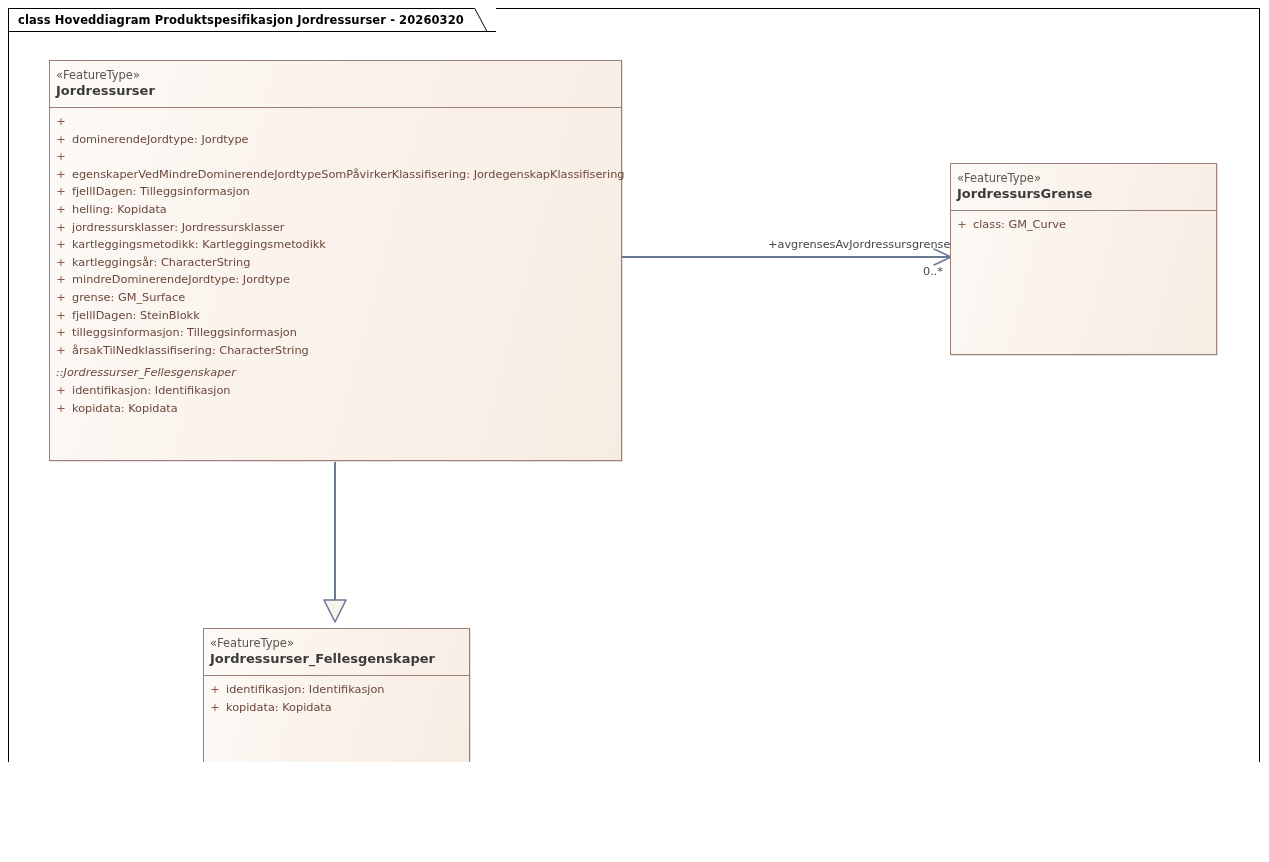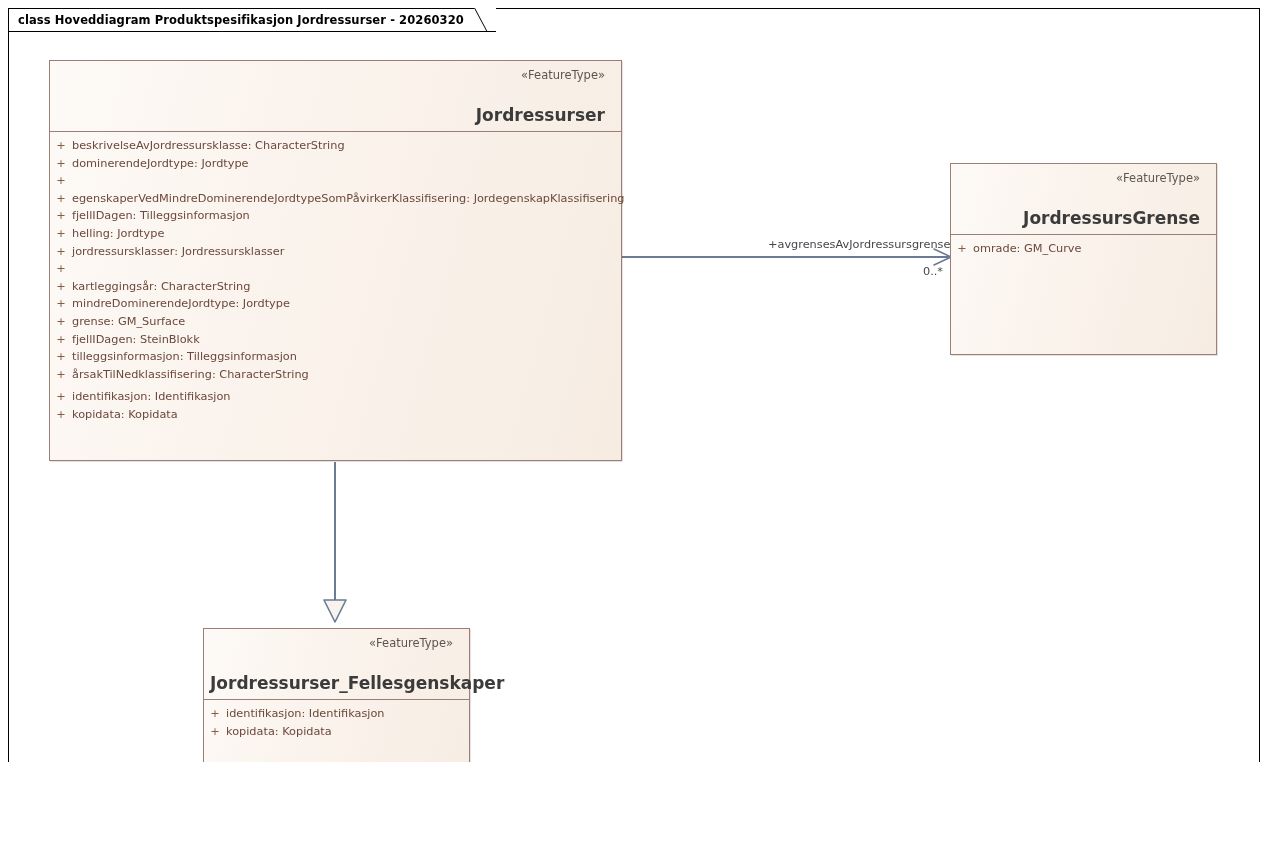--- a/index.html
+++ b/index.html
@@ -95,36 +95,35 @@
     position: absolute;
     box-sizing: border-box;
     border: 1px solid #9b7f77;
     background: linear-gradient(105deg, #fdfaf7 0%, #fbf4ee 35%, #f6ece2 100%);
     box-shadow: 1px 1px 0 rgba(120,90,80,0.18);
   }
   .uml-header {
     box-sizing: border-box;
     border-bottom: 1px solid #9b7f77;
     padding: 7px 16px 8px 6px;
-    text-align: right;
+    text-align: left;
     background: linear-gradient(105deg, #fdfaf7 0%, #fbf4ee 40%, #f7eee5 100%);
   }
   .stereotype {
     font-size: 11.5px;
     color: #5d5550;
     line-height: 15px;
     white-space: nowrap;
   }
   .classname {
-    font-size: 17px;
+    font-size: 13px;
     font-weight: bold;
     color: #3b3b3b;
     line-height: 16px;
     white-space: nowrap;
-    margin-top: 24px;
   }
   .uml-attrs {
     padding: 5px 0 4px 0;
   }
   .attr-row {
     display: flex;
     align-items: baseline;
     font-size: 11.3px;
     line-height: 17.6px;
     color: #5b4038;
@@ -203,47 +202,47 @@
 
   <div class="uml-class" style="left:49px; top:60px; width:573px; height:401px;">
     <div class="uml-header">
       <div class="stereotype">«FeatureType»</div>
       <div class="classname">Jordressurser</div>
     </div>
     <div class="uml-attrs">
 
       <div class="attr-row">
         <span class="attr-vis">+</span>
-        <span class="attr-text">beskrivelseAvJordressursklasse: CharacterString</span>
       </div>
       <div class="attr-row">
         <span class="attr-vis">+</span>
         <span class="attr-text">dominerendeJordtype: Jordtype</span>
       </div>
       <div class="attr-row">
         <span class="attr-vis">+</span>
       </div>
       <div class="attr-row">
         <span class="attr-vis">+</span>
         <span class="attr-text">egenskaperVedMindreDominerendeJordtypeSomPåvirkerKlassifisering: JordegenskapKlassifisering</span>
       </div>
       <div class="attr-row">
         <span class="attr-vis">+</span>
         <span class="attr-text">fjellIDagen: Tilleggsinformasjon</span>
       </div>
       <div class="attr-row">
         <span class="attr-vis">+</span>
-        <span class="attr-text">helling: Jordtype</span>
+        <span class="attr-text">helling: Kopidata</span>
       </div>
       <div class="attr-row">
         <span class="attr-vis">+</span>
         <span class="attr-text">jordressursklasser: Jordressursklasser</span>
       </div>
       <div class="attr-row">
         <span class="attr-vis">+</span>
+        <span class="attr-text">kartleggingsmetodikk: Kartleggingsmetodikk</span>
       </div>
       <div class="attr-row">
         <span class="attr-vis">+</span>
         <span class="attr-text">kartleggingsår: CharacterString</span>
       </div>
       <div class="attr-row">
         <span class="attr-vis">+</span>
         <span class="attr-text">mindreDominerendeJordtype: Jordtype</span>
       </div>
       <div class="attr-row">
@@ -258,20 +257,21 @@
         <span class="attr-vis">+</span>
         <span class="attr-text">tilleggsinformasjon: Tilleggsinformasjon</span>
       </div>
       <div class="attr-row">
         <span class="attr-vis">+</span>
         <span class="attr-text">årsakTilNedklassifisering: CharacterString</span>
       </div>
 
       <div class="spacer-row"></div>
 
+      <div class="attr-inherit-head">::Jordressurser_Fellesgenskaper</div>
 
       <div class="attr-row">
         <span class="attr-vis">+</span>
         <span class="attr-text">identifikasjon: Identifikasjon</span>
       </div>
       <div class="attr-row">
         <span class="attr-vis">+</span>
         <span class="attr-text">kopidata: Kopidata</span>
       </div>
 
@@ -279,21 +279,21 @@
   </div>
 
   <div class="uml-class" style="left:950px; top:163px; width:267px; height:192px;">
     <div class="uml-header">
       <div class="stereotype">«FeatureType»</div>
       <div class="classname">JordressursGrense</div>
     </div>
     <div class="uml-attrs">
       <div class="attr-row">
         <span class="attr-vis">+</span>
-        <span class="attr-text">omrade: GM_Curve</span>
+        <span class="attr-text">class: GM_Curve</span>
       </div>
     </div>
   </div>
 
   <div class="uml-class" style="left:203px; top:628px; width:267px; height:188px;">
     <div class="uml-header">
       <div class="stereotype">«FeatureType»</div>
       <div class="classname">Jordressurser_Fellesgenskaper</div>
     </div>
     <div class="uml-attrs">

